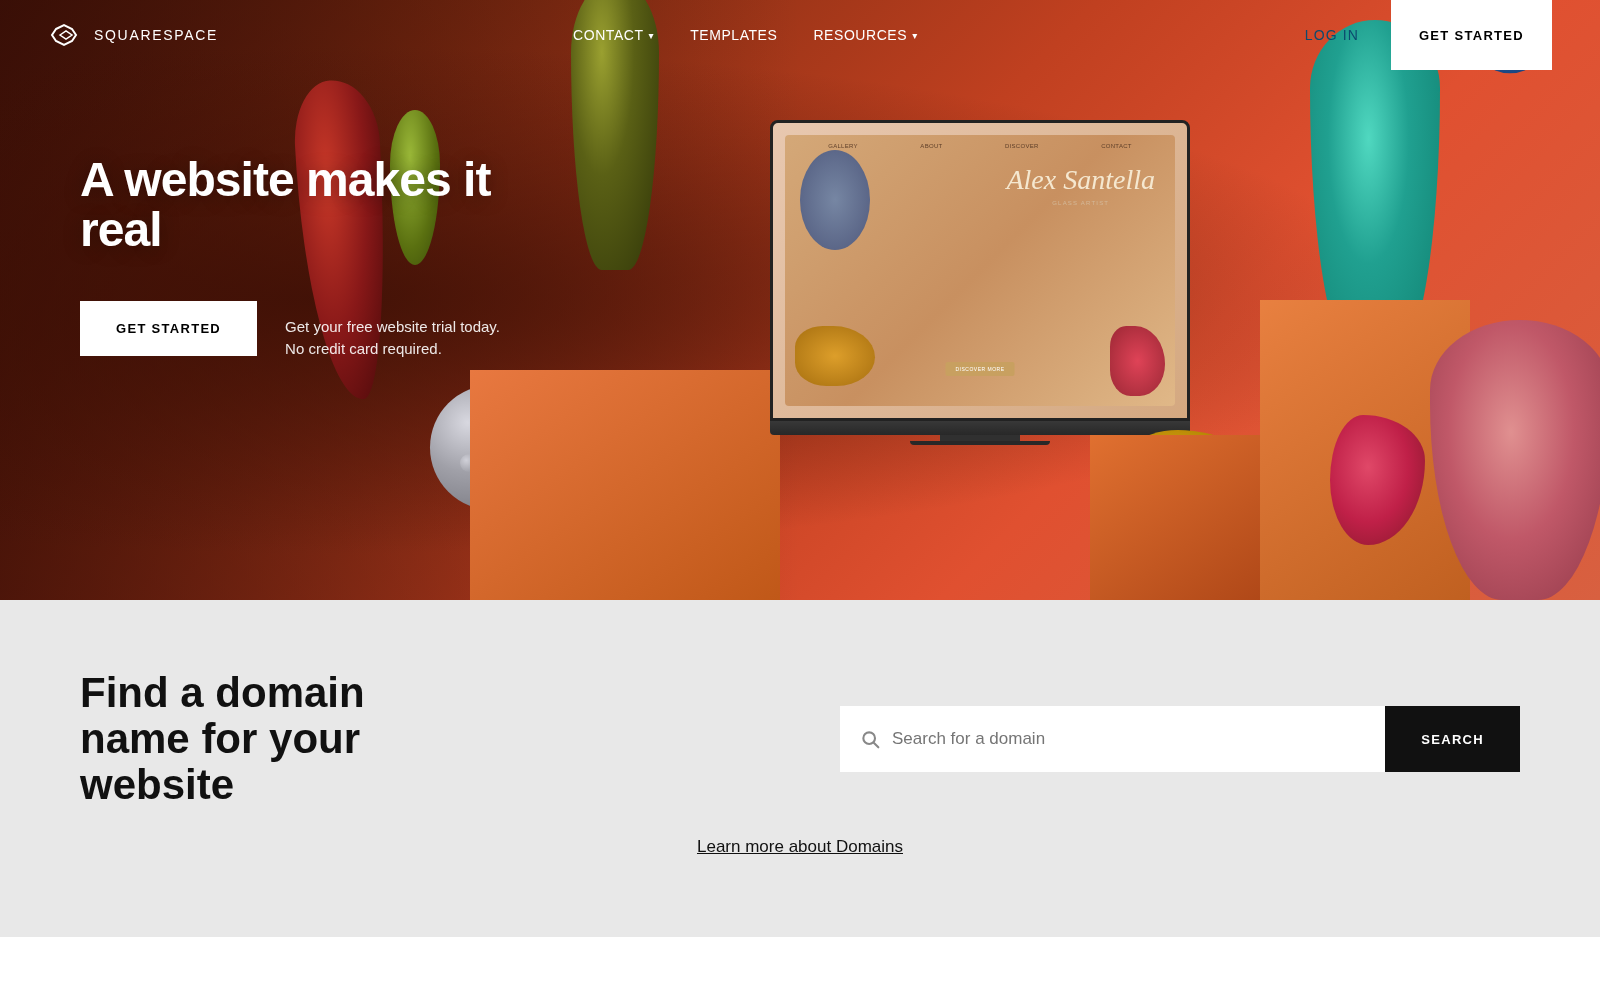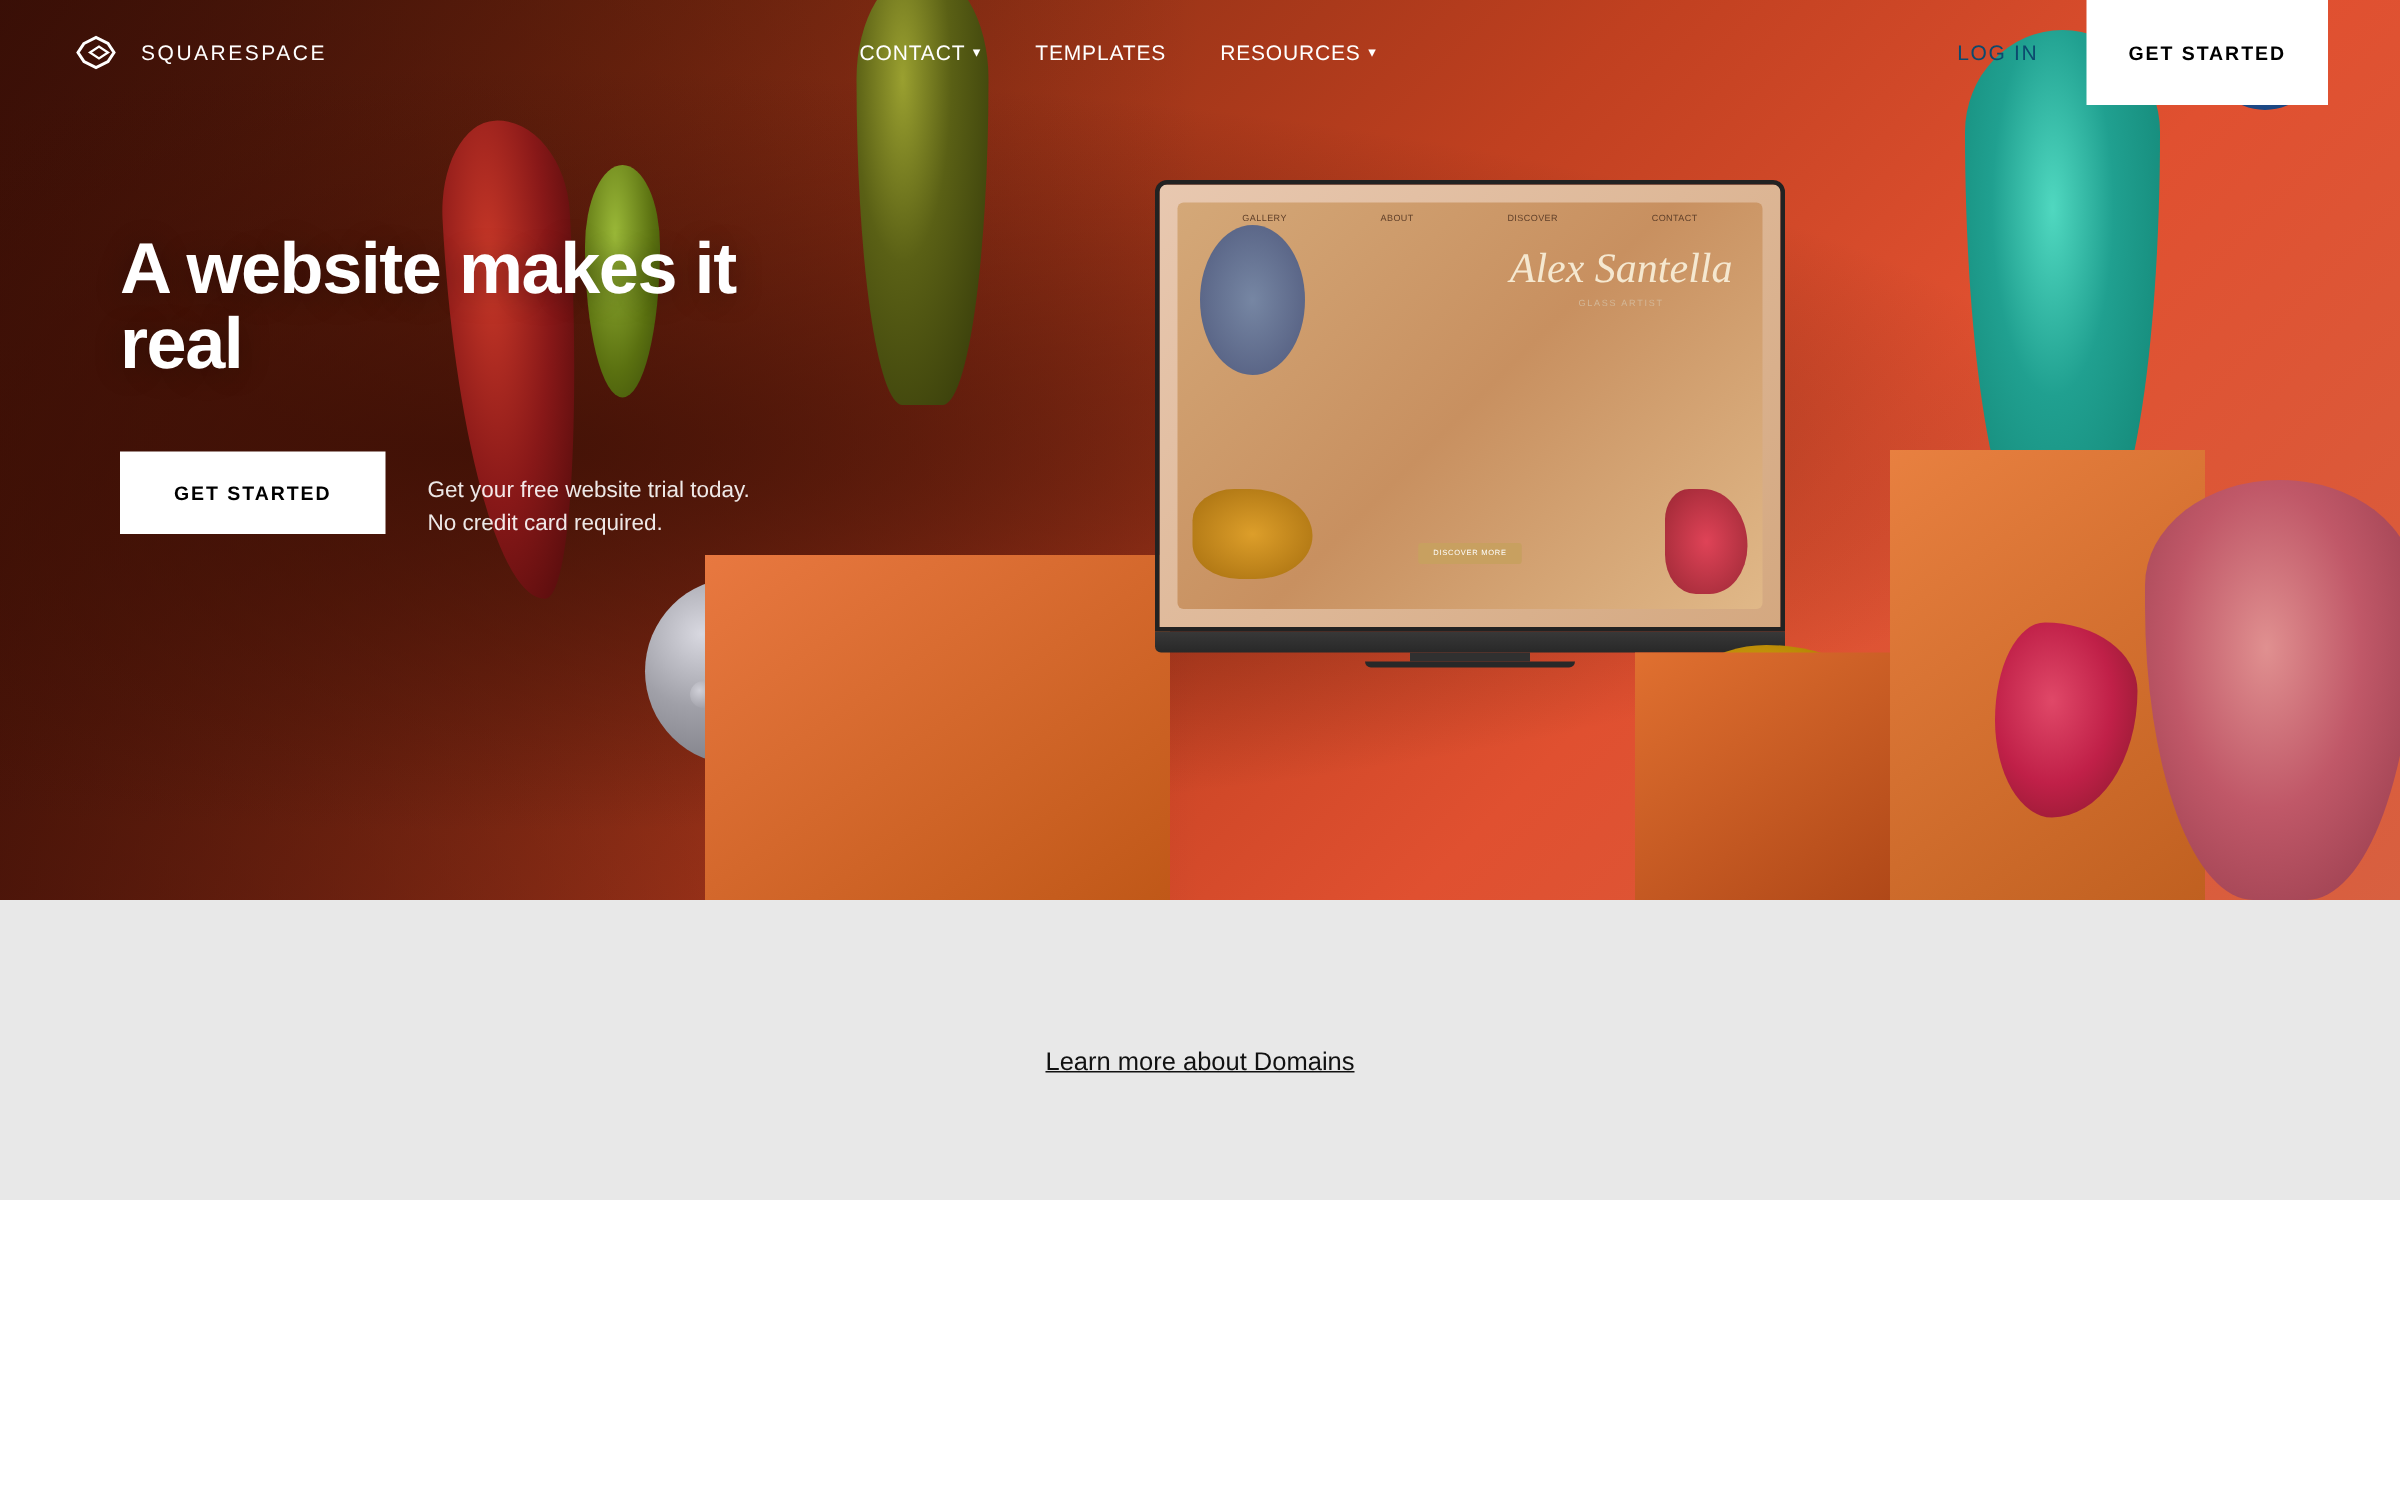--- a/index.html
+++ b/index.html
@@ -441,17 +441,33 @@
   <div class="hero-content">
     <h1 class="hero-title">A website makes it real</h1>
     <div class="hero-cta-row">
       <button class="hero-btn">GET STARTED</button>
       <p class="hero-sub">Get your free website trial today. No credit card required.</p>
     </div>
   </div>
 </section>
 
 <section class="domain-section">
+  <div class="domain-inner">
+    <h2 class="domain-title">Find a domain name for your website</h2>
+
+    <div class="domain-search-area">
+      <div class="domain-search-row">
+        <div class="domain-search-input-wrap">
+          <svg class="search-icon-svg" viewBox="0 0 24 24" fill="none" stroke="#888" stroke-width="2.5" stroke-linecap="round" stroke-linejoin="round">
+            <circle cx="11" cy="11" r="7"></circle>
+            <line x1="16.5" y1="16.5" x2="22" y2="22"></line>
+          </svg>
+          <input type="text" class="domain-input" placeholder="Search for a domain" style="">
+        </div>
+        <button class="domain-search-btn">SEARCH</button>
+      </div>
+    </div>
+  </div>
 
   <div style="margin-top:28px;">
     <a class="domain-learn-link" href="#">Learn more about Domains</a>
   </div>
 </section>
 
 </body></html>

